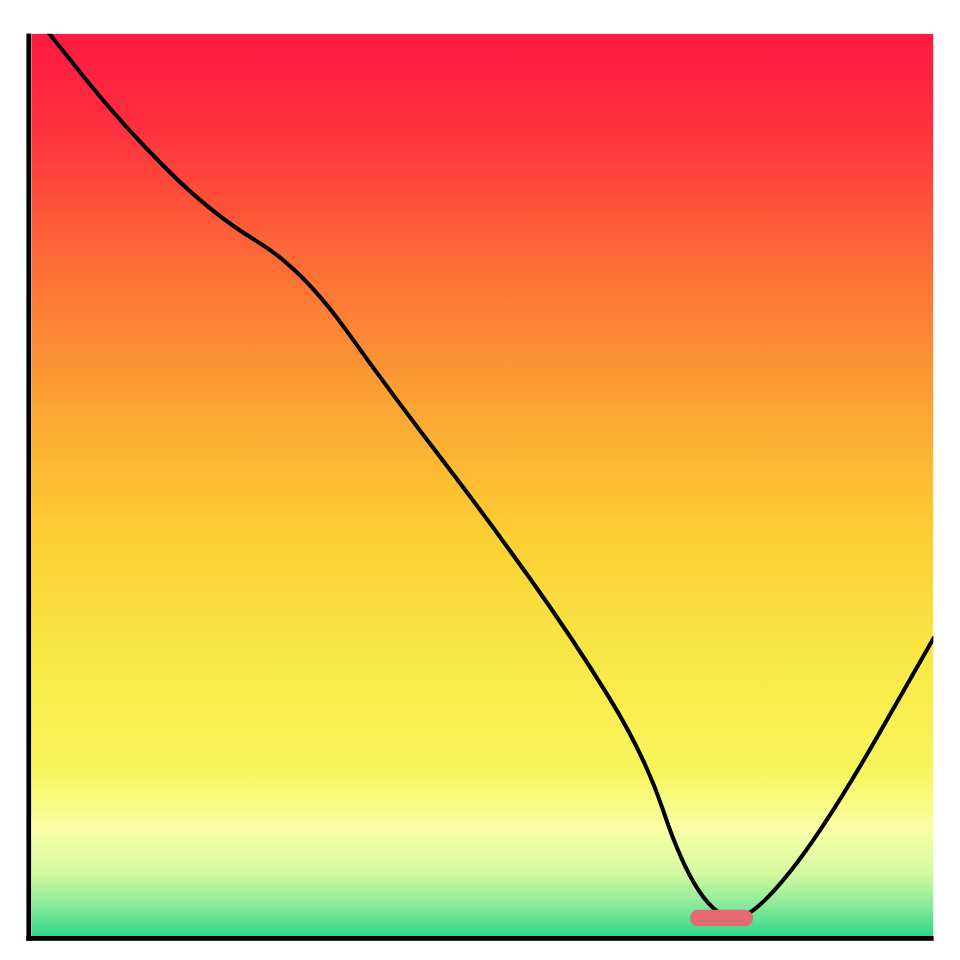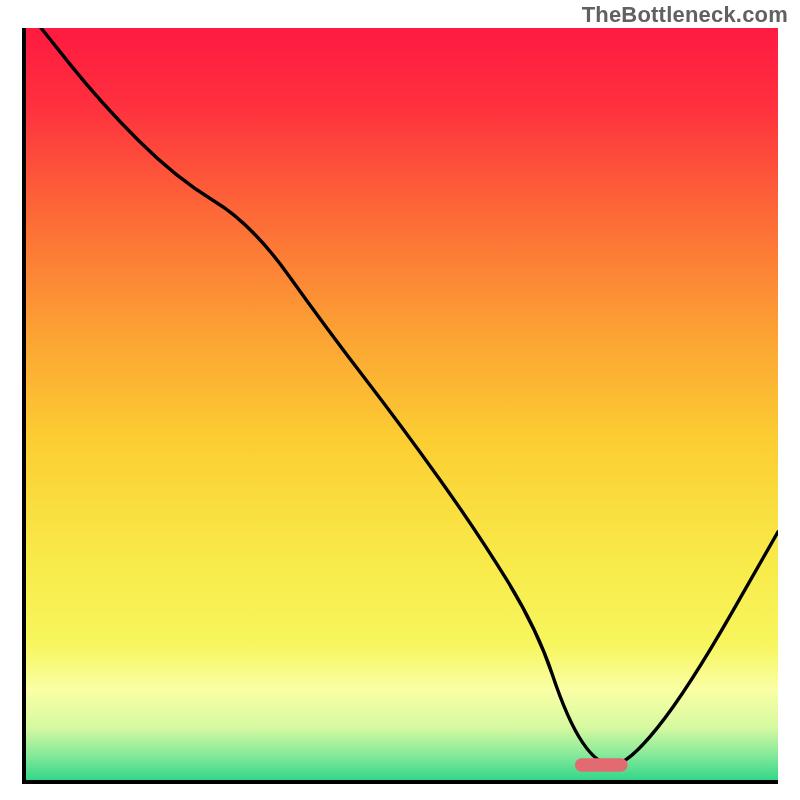--- a/index.html
+++ b/index.html
@@ -44,21 +44,20 @@
   svg.overlay {
     position: absolute;
     inset: 0;
     width: 100%;
     height: 100%;
   }
 </style>
 </head>
 <body>
 <div class="container">
-  <div class="watermark">TheBottleneck.com</div>
 
   <div class="plot-area">
     <svg class="gradient-bg" viewBox="0 0 100 100" preserveAspectRatio="none">
       <defs>
         <linearGradient id="bgGrad" x1="0" y1="0" x2="0" y2="1">
             <stop offset="0%" stop-color="#fe1a41"></stop>
             <stop offset="10%" stop-color="#fe2f3e"></stop>
             <stop offset="25%" stop-color="#fd6a37"></stop>
             <stop offset="40%" stop-color="#fca034"></stop>
             <stop offset="55.00000000000001%" stop-color="#fcce32"></stop>

